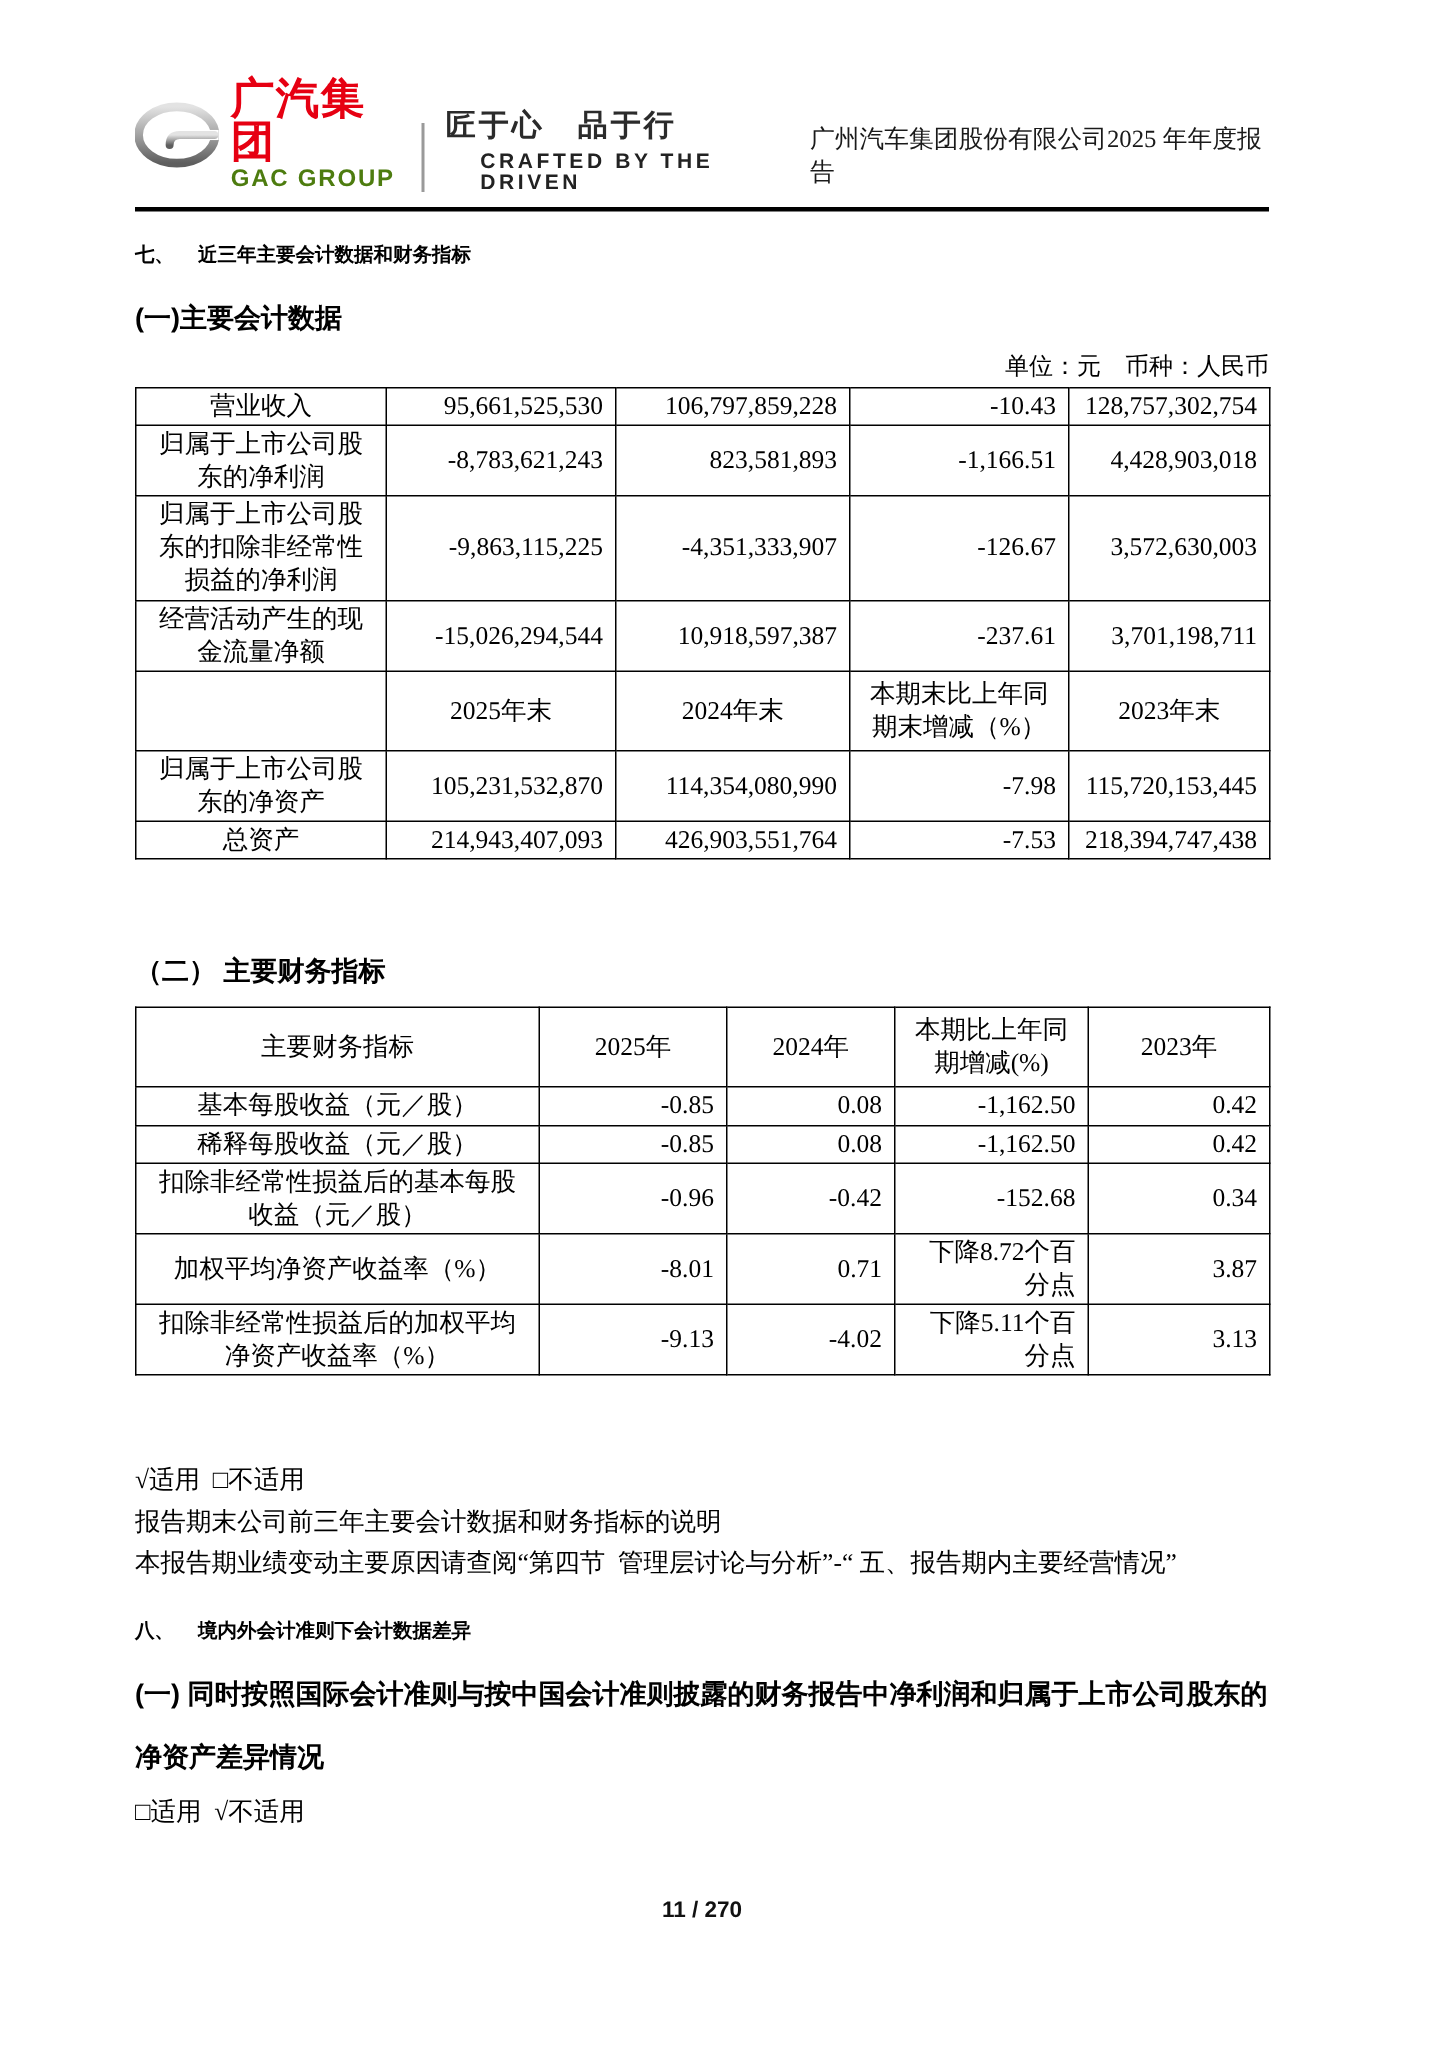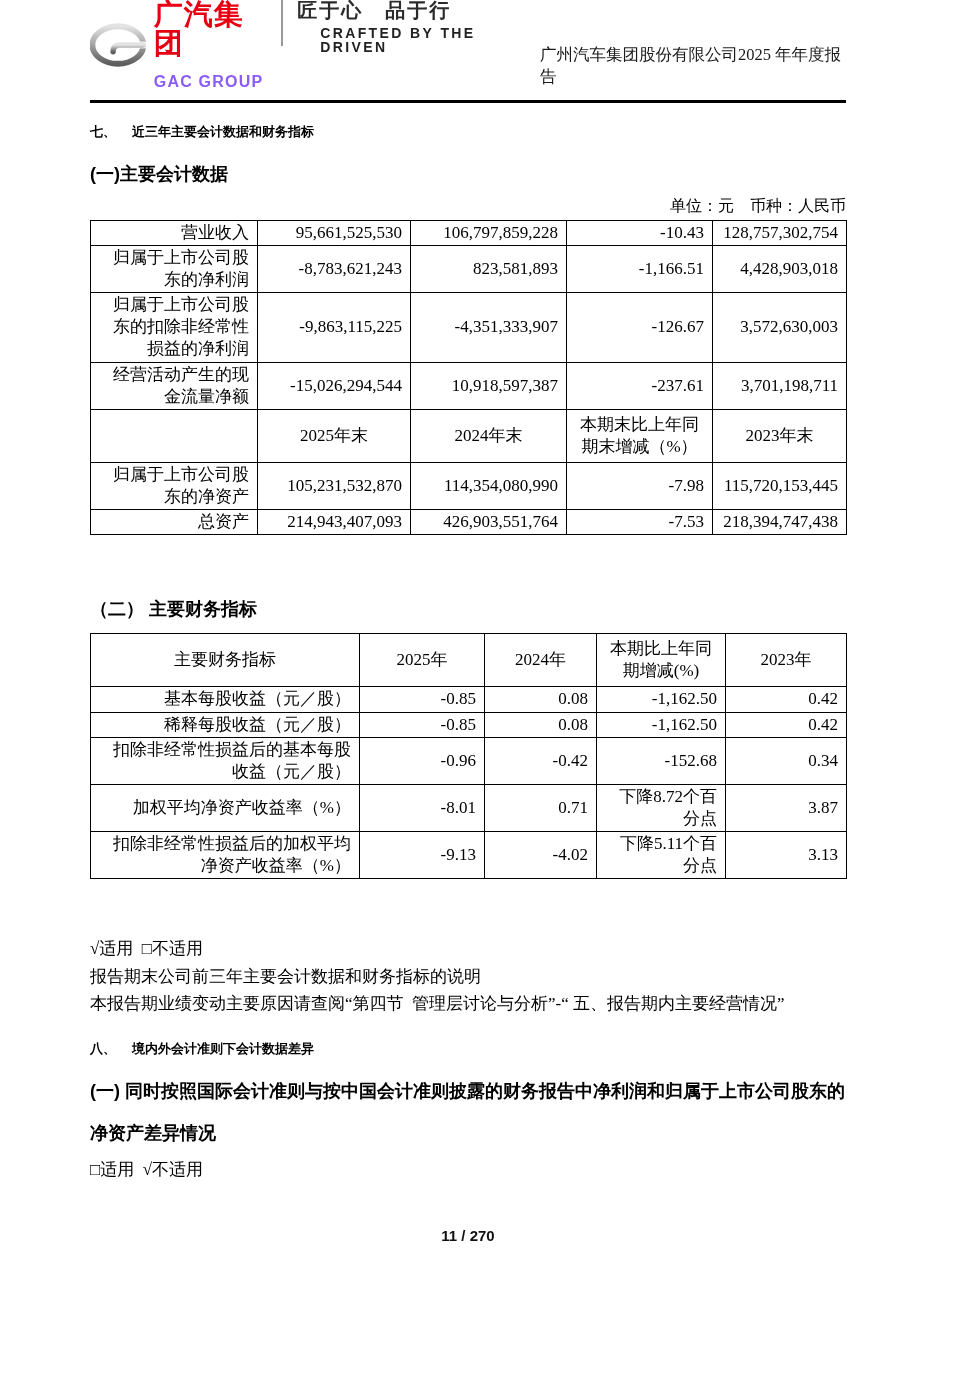--- a/index.html
+++ b/index.html
@@ -8,36 +8,36 @@
     width: 970px; height: 1380px;
     background: #ffffff;
     color: #000;
     font-family: "Liberation Serif", "DejaVu Serif", serif;
     overflow: hidden;
   }
   .page { padding: 0 124px 0 90px; }
 
   
   .page-header {
-    display: flex; align-items: flex-start;
-    padding-bottom: 10px;
+    display: flex; align-items: flex-end;
+    padding-top: 52px; padding-bottom: 10px;
     border-bottom: 3px solid #000;
   }
   .logo { display: flex; align-items: center; }
   .emblem { display: block; margin-right: 8px; }
   .logo-text { display: flex; flex-direction: column; line-height: 1; }
   .logo-cn {
     font-family: "Liberation Sans", sans-serif;
     font-weight: 700; font-size: 29px; letter-spacing: 1px;
     color: #e60012;
   }
   .logo-en {
     font-family: "Liberation Sans", sans-serif;
     font-weight: 700; font-size: 16px; letter-spacing: 1.2px;
-    color: #8b5cf6; margin-top: 16px;
+    color: #4d7c0f; margin-top: 2px;
   }
   .logo-divider {
     width: 2px; height: 46px; background: #9a9a9a;
     margin: 0 14px 0 12px;
   }
   .slogan { display: flex; flex-direction: column; line-height: 1; }
   .slogan-cn {
     font-weight: 700; font-size: 20px; letter-spacing: 2px;
     color: #2b2b2b; white-space: pre-wrap;
   }
@@ -74,21 +74,21 @@
     border-collapse: collapse; table-layout: fixed;
     width: 756px; margin: 0;
   }
   td {
     border: 1px solid #000;
     font-size: 17px; line-height: 1.3;
     padding: 1px 8px; vertical-align: middle;
     overflow: hidden;
   }
   .th { text-align: center; padding: 4px 6px; }
-  .lbl { text-align: right; }
+  .lbl { text-align: center; }
   .num { text-align: right; }
   .t2 { margin-top: 12px; }
 
   
   .notes { margin-top: 56px; font-size: 17px; line-height: 1.62; }
   .notes div { white-space: pre-wrap; }
   .h1b { margin-top: 22px; }
   .bold-par {
     font-family: "Liberation Sans", sans-serif;
     font-weight: 700; font-size: 18px; line-height: 2.35;

